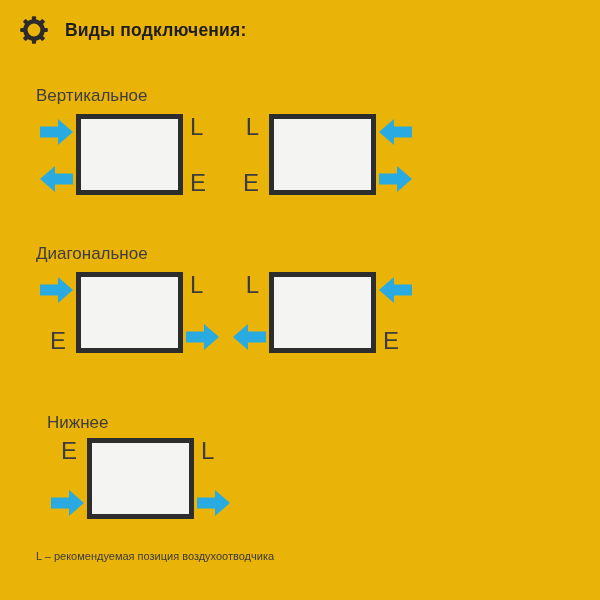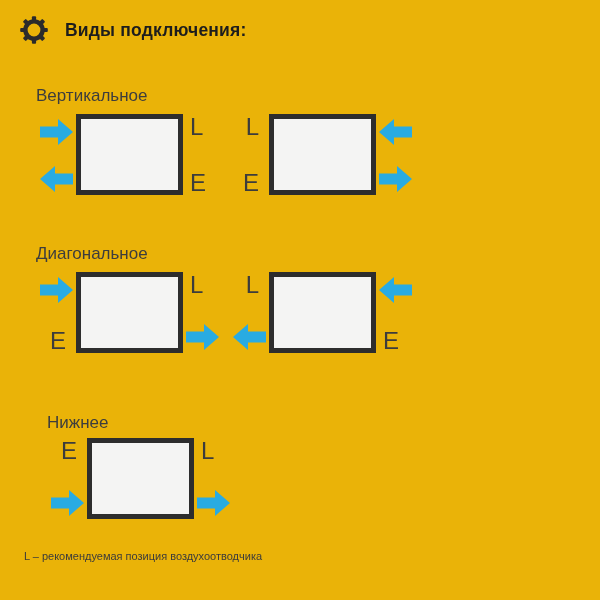--- a/index.html
+++ b/index.html
@@ -33,21 +33,21 @@
   .slot.arrow.bottom{bottom:3px;}
   .col.left .slot.arrow{right:3px;}
   .col.left .slot.letter{right:10px;}
   .col.right .slot.arrow{left:3px;}
   .col.right .slot.letter{left:7px;}
 
   .letter{font-size:24px;line-height:25px;color:#3c3c3c;}
   .arrow svg{display:block;}
 
   
-  .legend{position:absolute;left:24px;top:549px;font-size:11px;line-height:15.5px;color:#3b3b3b;}
+  .legend{position:absolute;left:36px;top:549px;font-size:11px;line-height:15.5px;color:#3b3b3b;}
   .legend div{white-space:nowrap;}
 </style>
 </head>
 <body>
 
 <div class="page">
 
   <div class="header">
     <svg class="gear" viewBox="0 0 32 32" aria-hidden="true">
       <g fill="#2b2b2b">

